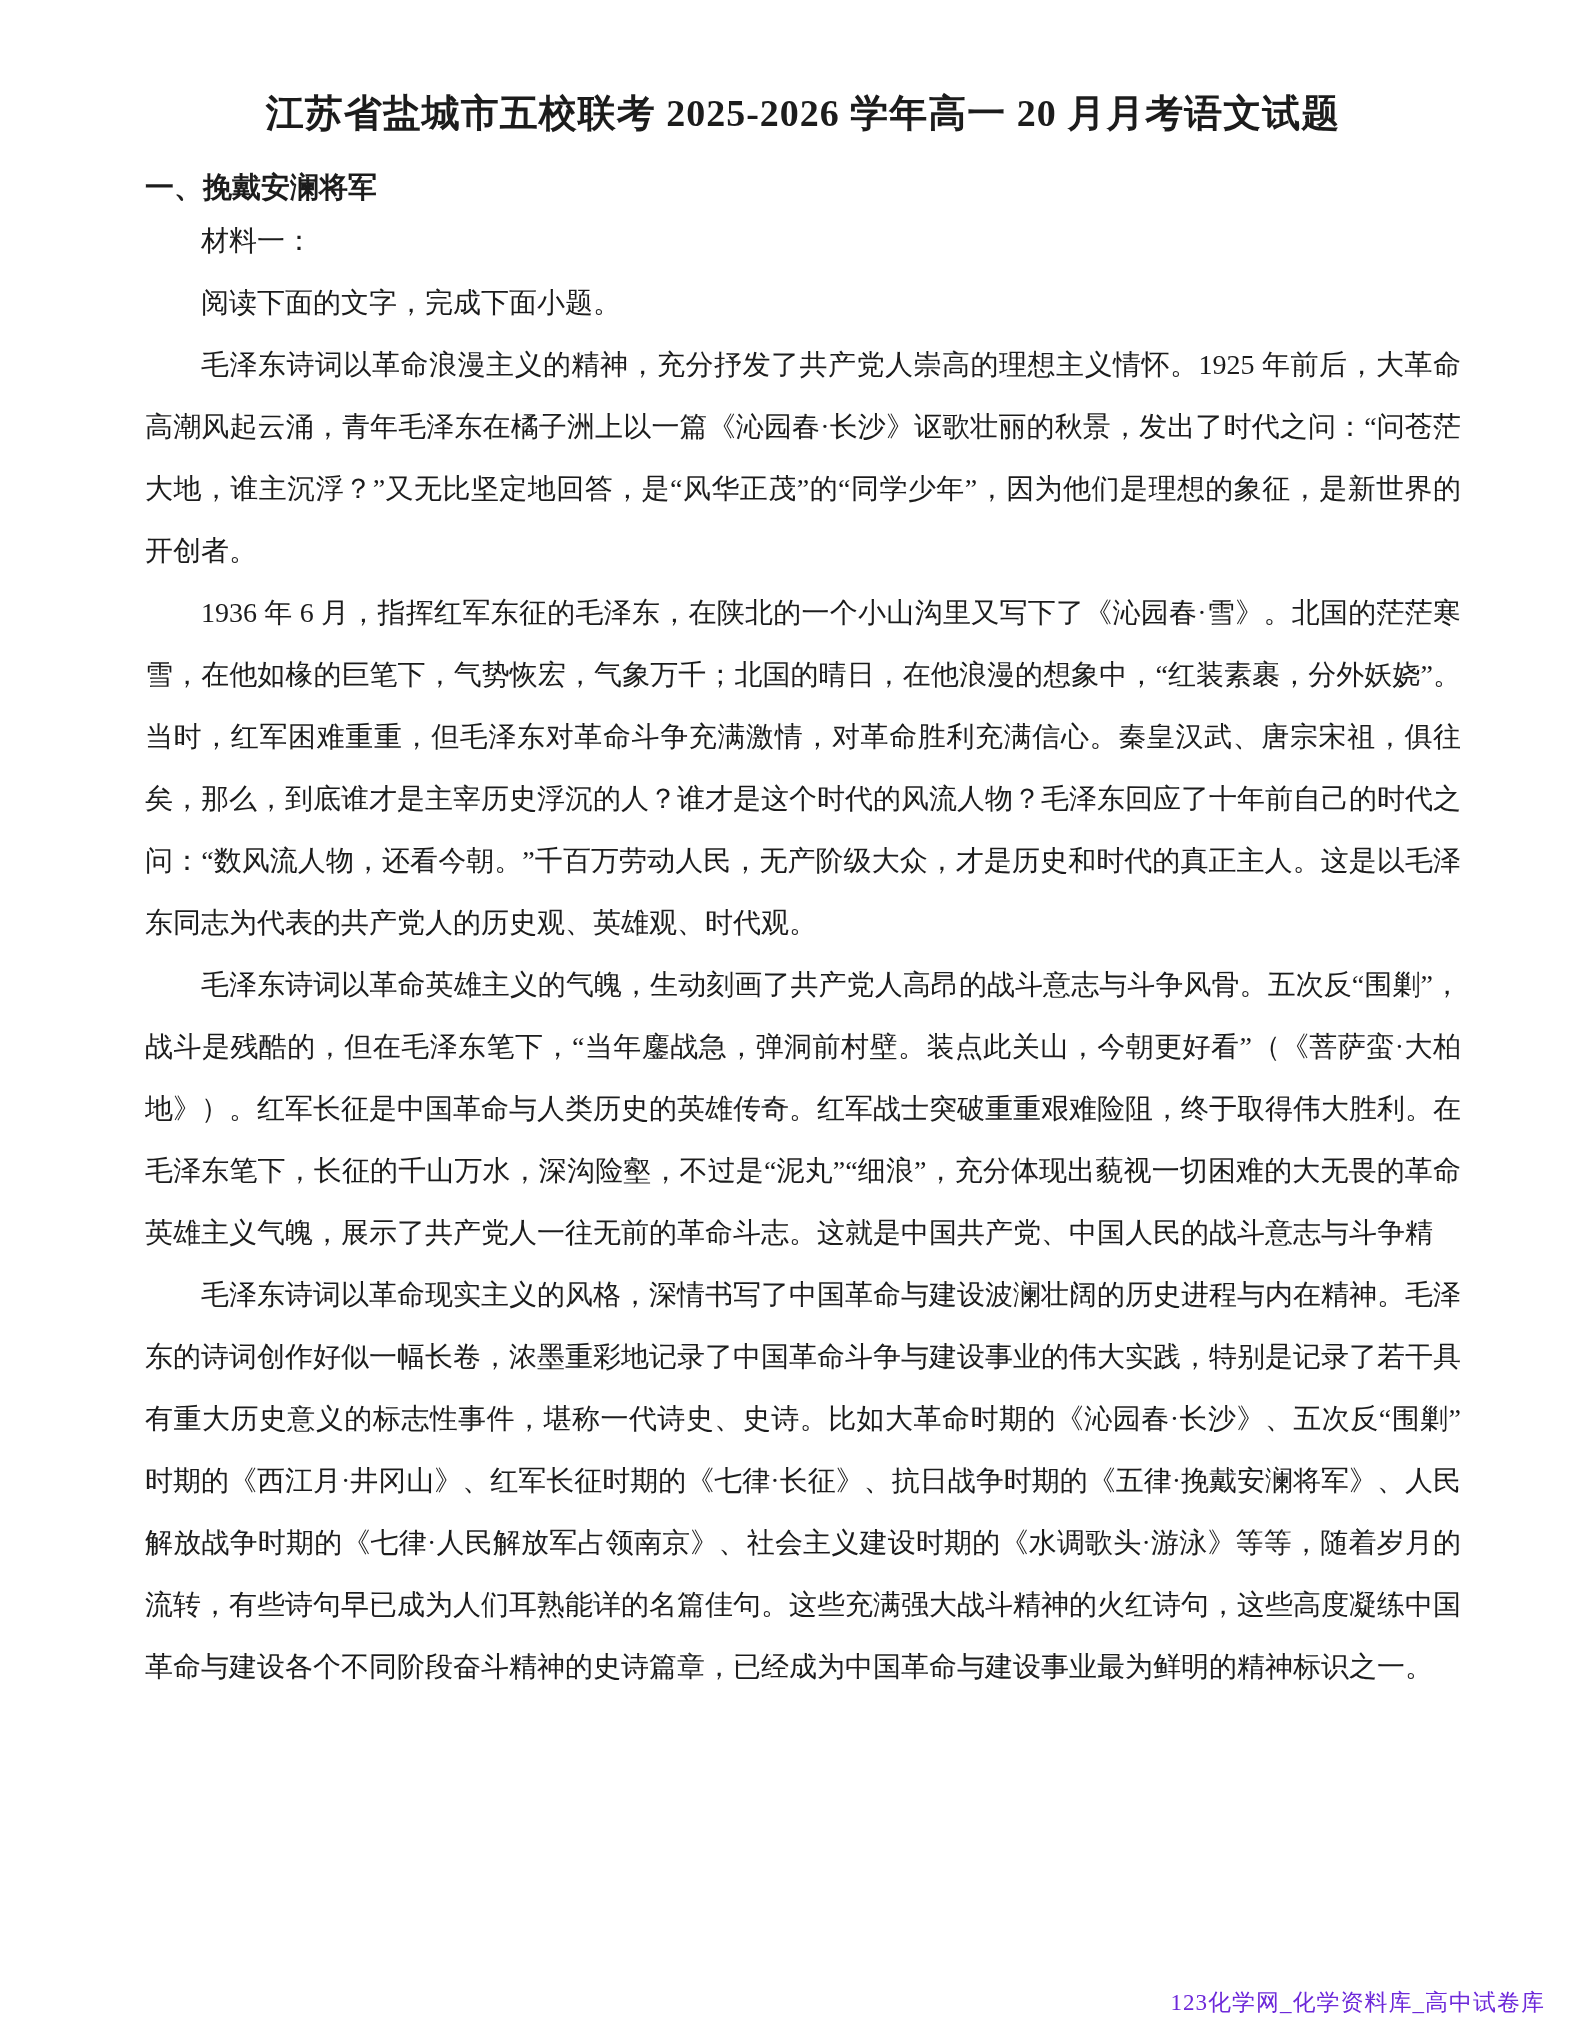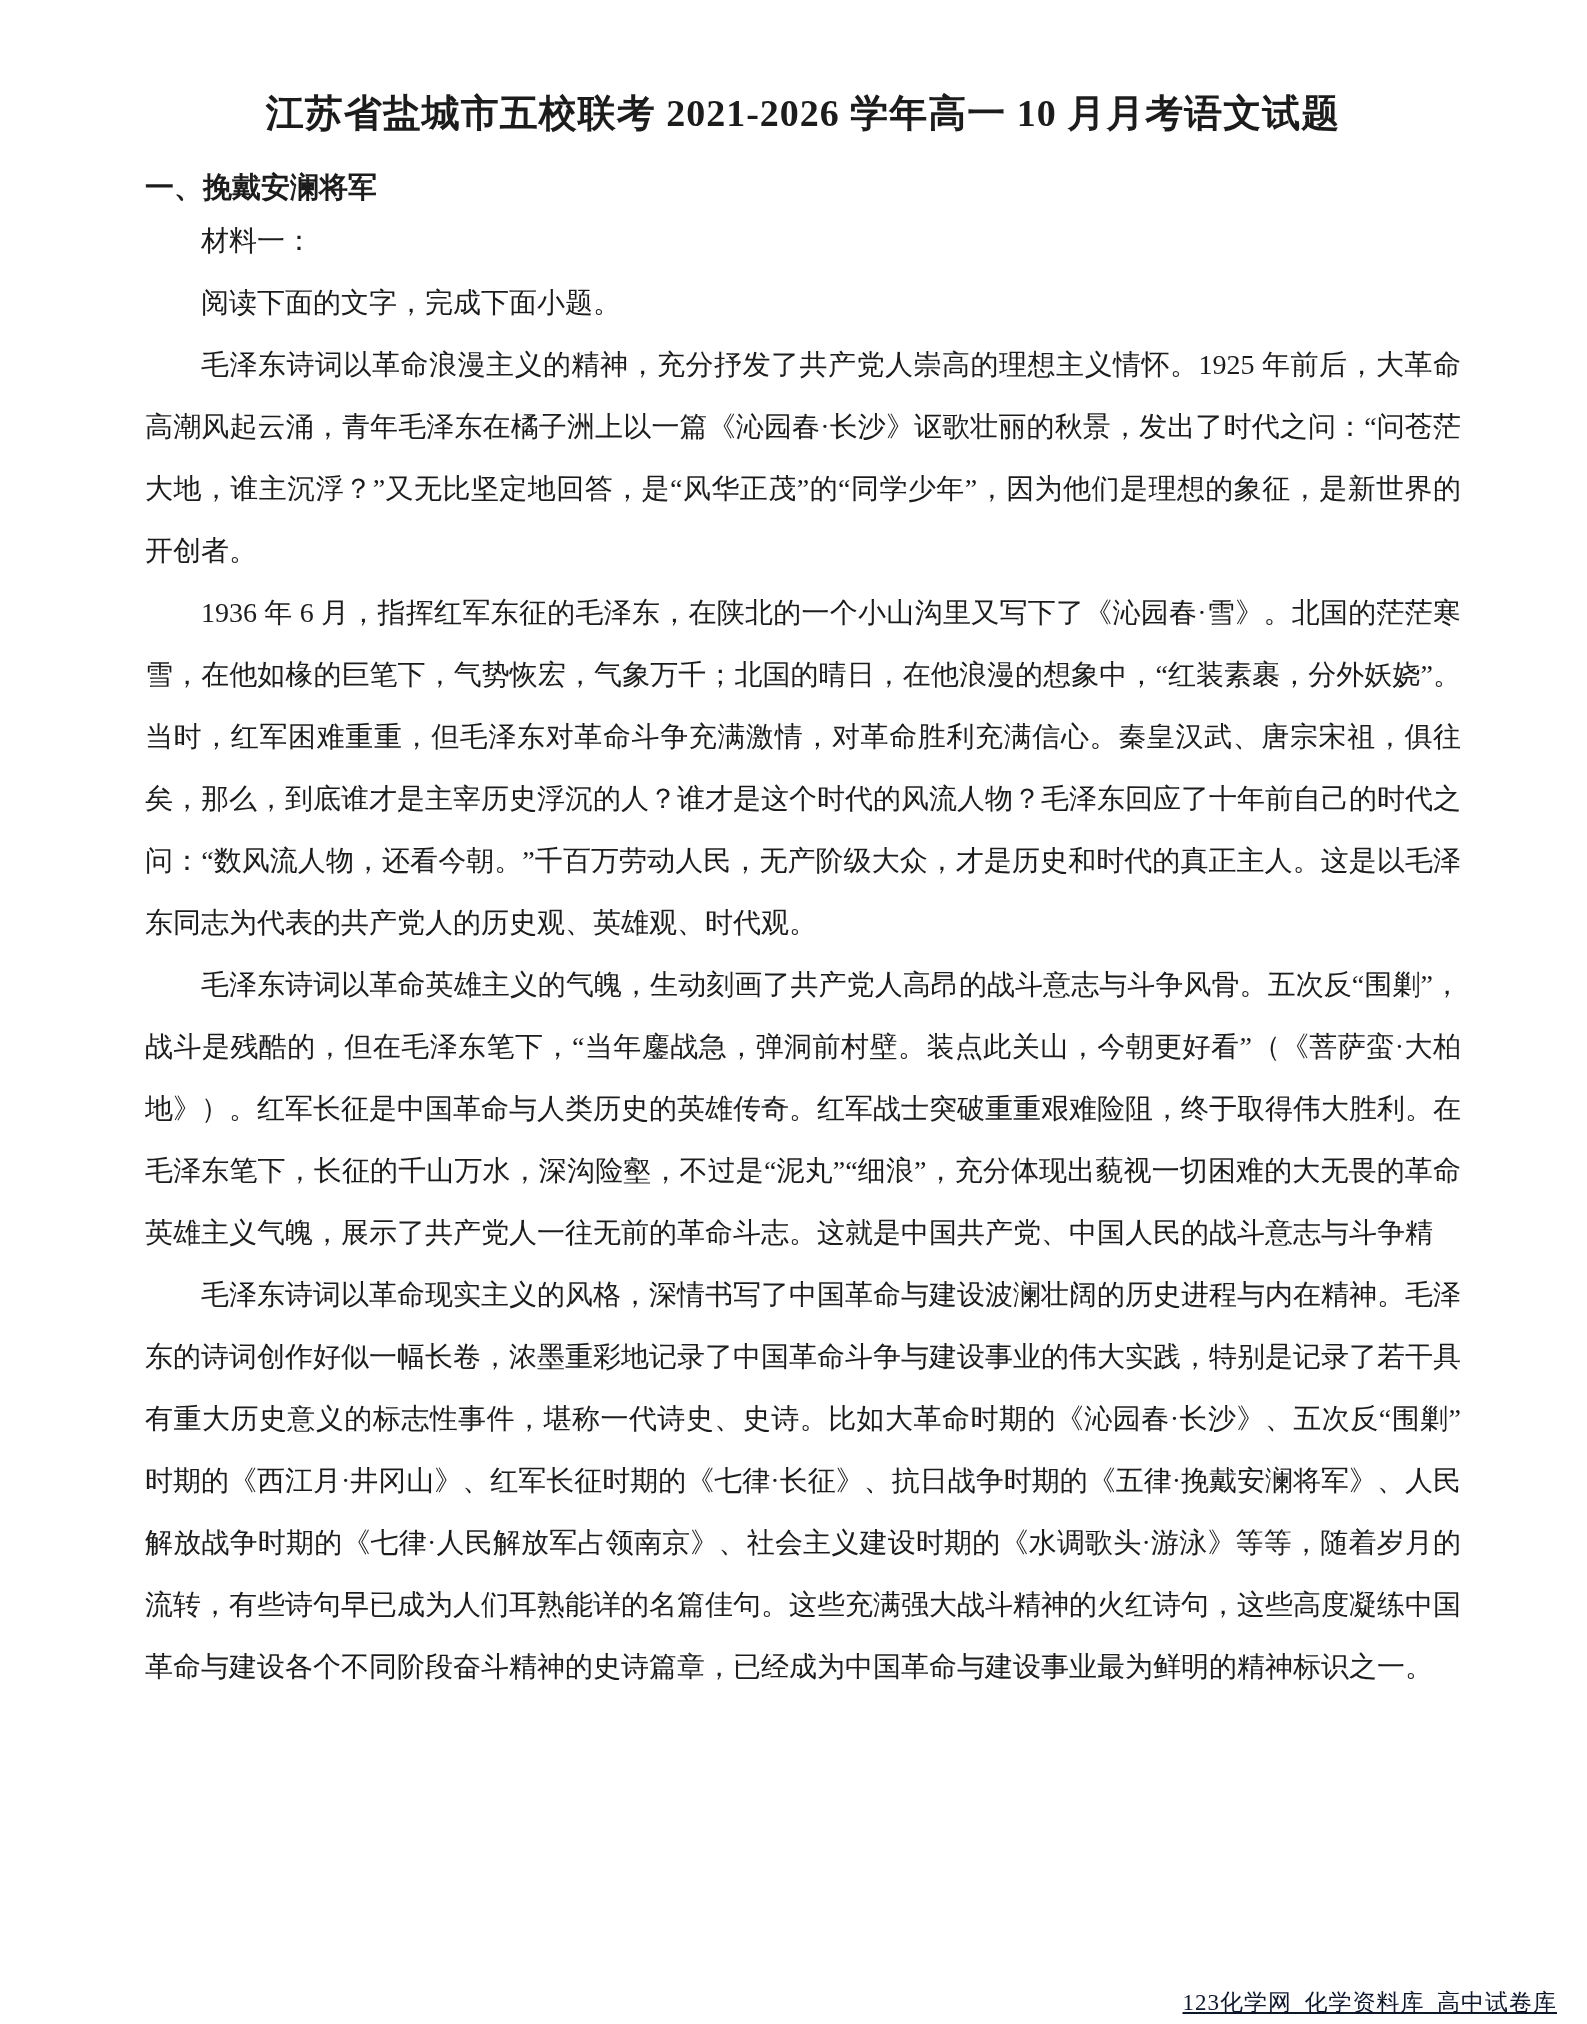--- a/index.html
+++ b/index.html
@@ -40,33 +40,32 @@
     line-height: 62px;
     text-align: justify;
     overflow-wrap: break-word;
   }
   .body-text p {
     margin: 0;
     text-indent: 2em;
   }
   .watermark {
     position: absolute;
-    right: 30px;
+    right: 42px;
     bottom: 6px;
     font-size: 23px;
-    color: #0f172a;
+    color: #6d28d9;
     letter-spacing: 1px;
-    text-decoration: underline;
   }
 </style>
 </head>
 <body>
 
 <div class="page">
-  <h1 class="title">江苏省盐城市五校联考 2021-2026 学年高一 10 月月考语文试题</h1>
+  <h1 class="title">江苏省盐城市五校联考 2025-2026 学年高一 20 月月考语文试题</h1>
 
   <h2 class="section-heading">一、挽戴安澜将军</h2>
 
   <div class="body-text">
     <p>材料一：</p>
     <p>阅读下面的文字，完成下面小题。</p>
     <p>毛泽东诗词以革命浪漫主义的精神，充分抒发了共产党人崇高的理想主义情怀。1925 年前后，大革命高潮风起云涌，青年毛泽东在橘子洲上以一篇《沁园春·长沙》讴歌壮丽的秋景，发出了时代之问：“问苍茫大地，谁主沉浮？”又无比坚定地回答，是“风华正茂”的“同学少年”，因为他们是理想的象征，是新世界的开创者。</p>
     <p>1936 年 6 月，指挥红军东征的毛泽东，在陕北的一个小山沟里又写下了《沁园春·雪》。北国的茫茫寒雪，在他如椽的巨笔下，气势恢宏，气象万千；北国的晴日，在他浪漫的想象中，“红装素裹，分外妖娆”。当时，红军困难重重，但毛泽东对革命斗争充满激情，对革命胜利充满信心。秦皇汉武、唐宗宋祖，俱往矣，那么，到底谁才是主宰历史浮沉的人？谁才是这个时代的风流人物？毛泽东回应了十年前自己的时代之问：“数风流人物，还看今朝。”千百万劳动人民，无产阶级大众，才是历史和时代的真正主人。这是以毛泽东同志为代表的共产党人的历史观、英雄观、时代观。</p>
     <p>毛泽东诗词以革命英雄主义的气魄，生动刻画了共产党人高昂的战斗意志与斗争风骨。五次反“围剿”，战斗是残酷的，但在毛泽东笔下，“当年鏖战急，弹洞前村壁。装点此关山，今朝更好看”（《菩萨蛮·大柏地》）。红军长征是中国革命与人类历史的英雄传奇。红军战士突破重重艰难险阻，终于取得伟大胜利。在毛泽东笔下，长征的千山万水，深沟险壑，不过是“泥丸”“细浪”，充分体现出藐视一切困难的大无畏的革命英雄主义气魄，展示了共产党人一往无前的革命斗志。这就是中国共产党、中国人民的战斗意志与斗争精</p>
     <p>毛泽东诗词以革命现实主义的风格，深情书写了中国革命与建设波澜壮阔的历史进程与内在精神。毛泽东的诗词创作好似一幅长卷，浓墨重彩地记录了中国革命斗争与建设事业的伟大实践，特别是记录了若干具有重大历史意义的标志性事件，堪称一代诗史、史诗。比如大革命时期的《沁园春·长沙》、五次反“围剿”时期的《西江月·井冈山》、红军长征时期的《七律·长征》、抗日战争时期的《五律·挽戴安澜将军》、人民解放战争时期的《七律·人民解放军占领南京》、社会主义建设时期的《水调歌头·游泳》等等，随着岁月的流转，有些诗句早已成为人们耳熟能详的名篇佳句。这些充满强大战斗精神的火红诗句，这些高度凝练中国革命与建设各个不同阶段奋斗精神的史诗篇章，已经成为中国革命与建设事业最为鲜明的精神标识之一。</p>

